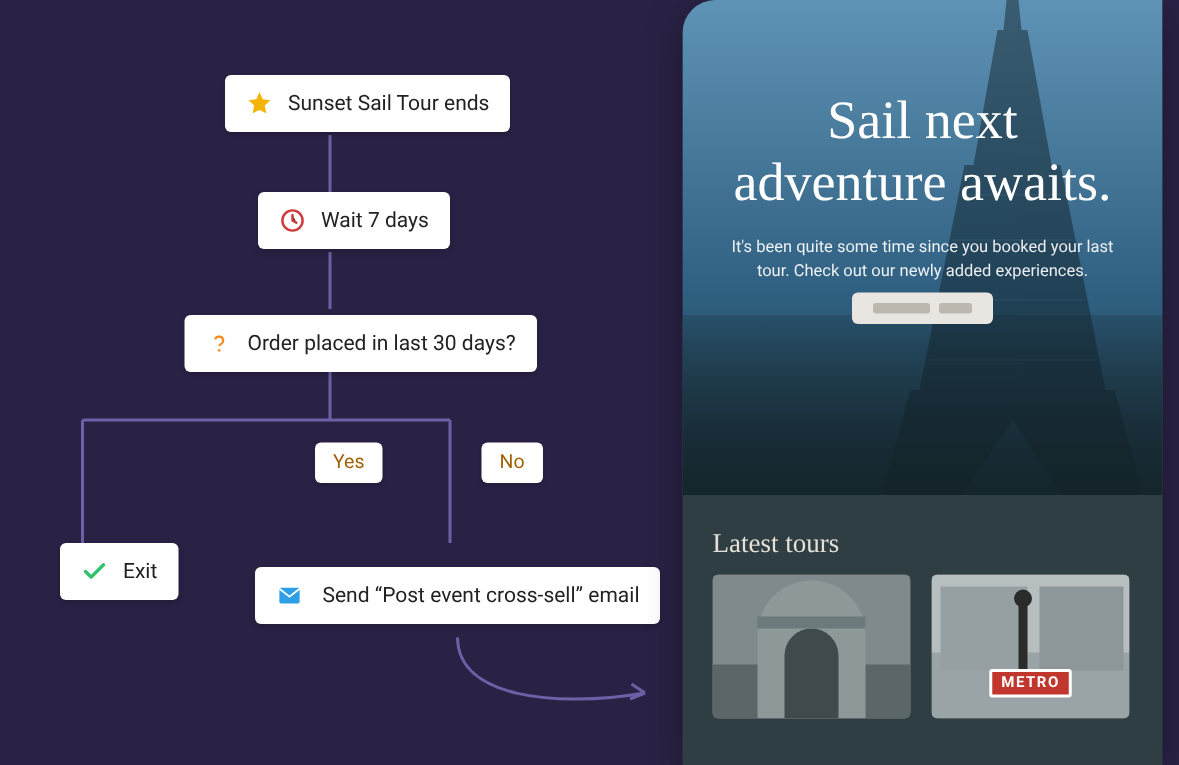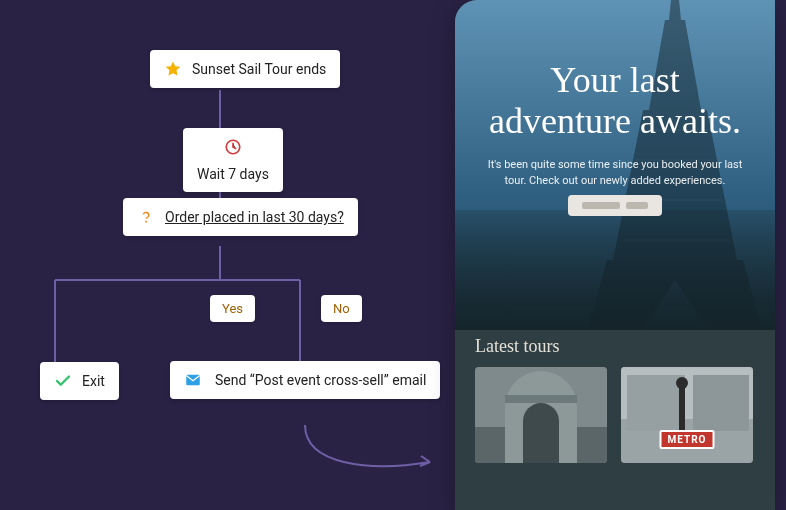--- a/index.html
+++ b/index.html
@@ -134,21 +134,21 @@
   .cta span {
     display: block;
     width: 38px;
     height: 7px;
     background: #bcb8b0;
     border-radius: 2px;
   }
   .cta span.short { width: 22px; }
 
   .lower {
-    padding: 6px 20px 0 20px;
+    padding: 22px 20px 0 20px;
     color: #e4e0d8;
   }
   .lower h2 {
     font-family: Georgia, serif;
     font-weight: 400;
     font-size: 18px;
     margin-bottom: 10px;
   }
   .tour-grid {
     display: flex;
@@ -218,31 +218,31 @@
 
     <div class="node" style="left:130px; top:0px;">
       <span class="icon">
         <svg viewBox="0 0 24 24" width="18" height="18">
             <path fill="#f5b301" d="M12 2l2.9 6.3 6.9.8-5.1 4.7 1.4 6.8L12 17.8 5.9 20.6l1.4-6.8L2.2 9.1l6.9-.8z"></path>
           </svg>
       </span>
       <span>Sunset Sail Tour ends</span>
     </div>
 
-    <div class="node" style="left:163px; top:78px;flex-direction:column;">
+    <div class="node" style="left:152px; top:78px;">
       <span class="icon">
         <svg viewBox="0 0 24 24" width="18" height="18">
             <circle cx="12" cy="12" r="9" fill="none" stroke="#d23c3c" stroke-width="2.2"></circle>
             <path stroke="#d23c3c" stroke-width="2.2" stroke-linecap="round" d="M12 7v5l3.5 2"></path>
           </svg>
       </span>
       <span>Wait 7 days</span>
     </div>
 
-    <div class="node" style="left:103px; top:148px;text-decoration:underline;">
+    <div class="node" style="left:103px; top:160px;">
       <span class="icon">
         <svg viewBox="0 0 24 24" width="18" height="18">
             <path fill="#f58a1f" d="M9.5 8.5a2.7 2.7 0 0 1 5.2 1c0 1.4-1.1 2-2.1 2.7-.8.6-1.1 1-1.1 2.1h2c0-.5.1-.7.9-1.3 1.1-.8 2.3-1.8 2.3-3.5a4.7 4.7 0 0 0-9.2-1.3zM11 17h2.2v2.2H11z"></path>
           </svg>
       </span>
       <span>Order placed in last 30 days?</span>
     </div>
 
     <div class="chip" style="left:190px; top:245px;">
       <span>Yes</span>
@@ -253,21 +253,21 @@
 
     <div class="node" style="left:20px; top:312px;text-align:right;">
       <span class="icon">
         <svg viewBox="0 0 24 24" width="18" height="18">
             <path fill="none" stroke="#2ec36a" stroke-width="3" stroke-linecap="round" stroke-linejoin="round" d="M4 12l5 5L20 6"></path>
           </svg>
       </span>
       <span>Exit</span>
     </div>
 
-    <div class="node" style="left:150px; top:311px;gap:13px;">
+    <div class="node" style="left:150px; top:328px;gap:13px;">
       <span class="icon">
         <svg viewBox="0 0 24 24" width="18" height="18">
             <rect x="3" y="5" width="18" height="14" rx="1.5" fill="#2ea0e6"></rect>
             <path d="M3 6l9 7 9-7" fill="none" stroke="#fff" stroke-width="1.6"></path>
           </svg>
       </span>
       <span>Send “Post event cross-sell” email</span>
     </div>
 
   </div>
@@ -290,21 +290,21 @@
         <g stroke="rgba(255,255,255,.08)" stroke-width="1">
           <line x1="58" y1="170" x2="122" y2="170"></line>
           <line x1="50" y1="200" x2="130" y2="200"></line>
           <line x1="42" y1="240" x2="138" y2="240"></line>
           <line x1="34" y1="280" x2="146" y2="280"></line>
         </g>
       </svg>
       <div class="buildings"></div>
 
       <div class="hero-text">
-        <h1>Your last adventure awaits.</h1>
+        <h1>Sail next adventure awaits.</h1>
         <p>It's been quite some time since you booked your last tour. Check out our newly added experiences.</p>
         <div class="cta">
           <span></span>
           <span class="short"></span>
         </div>
       </div>
     </div>
 
     <div class="lower">
       <h2>Latest tours</h2>

